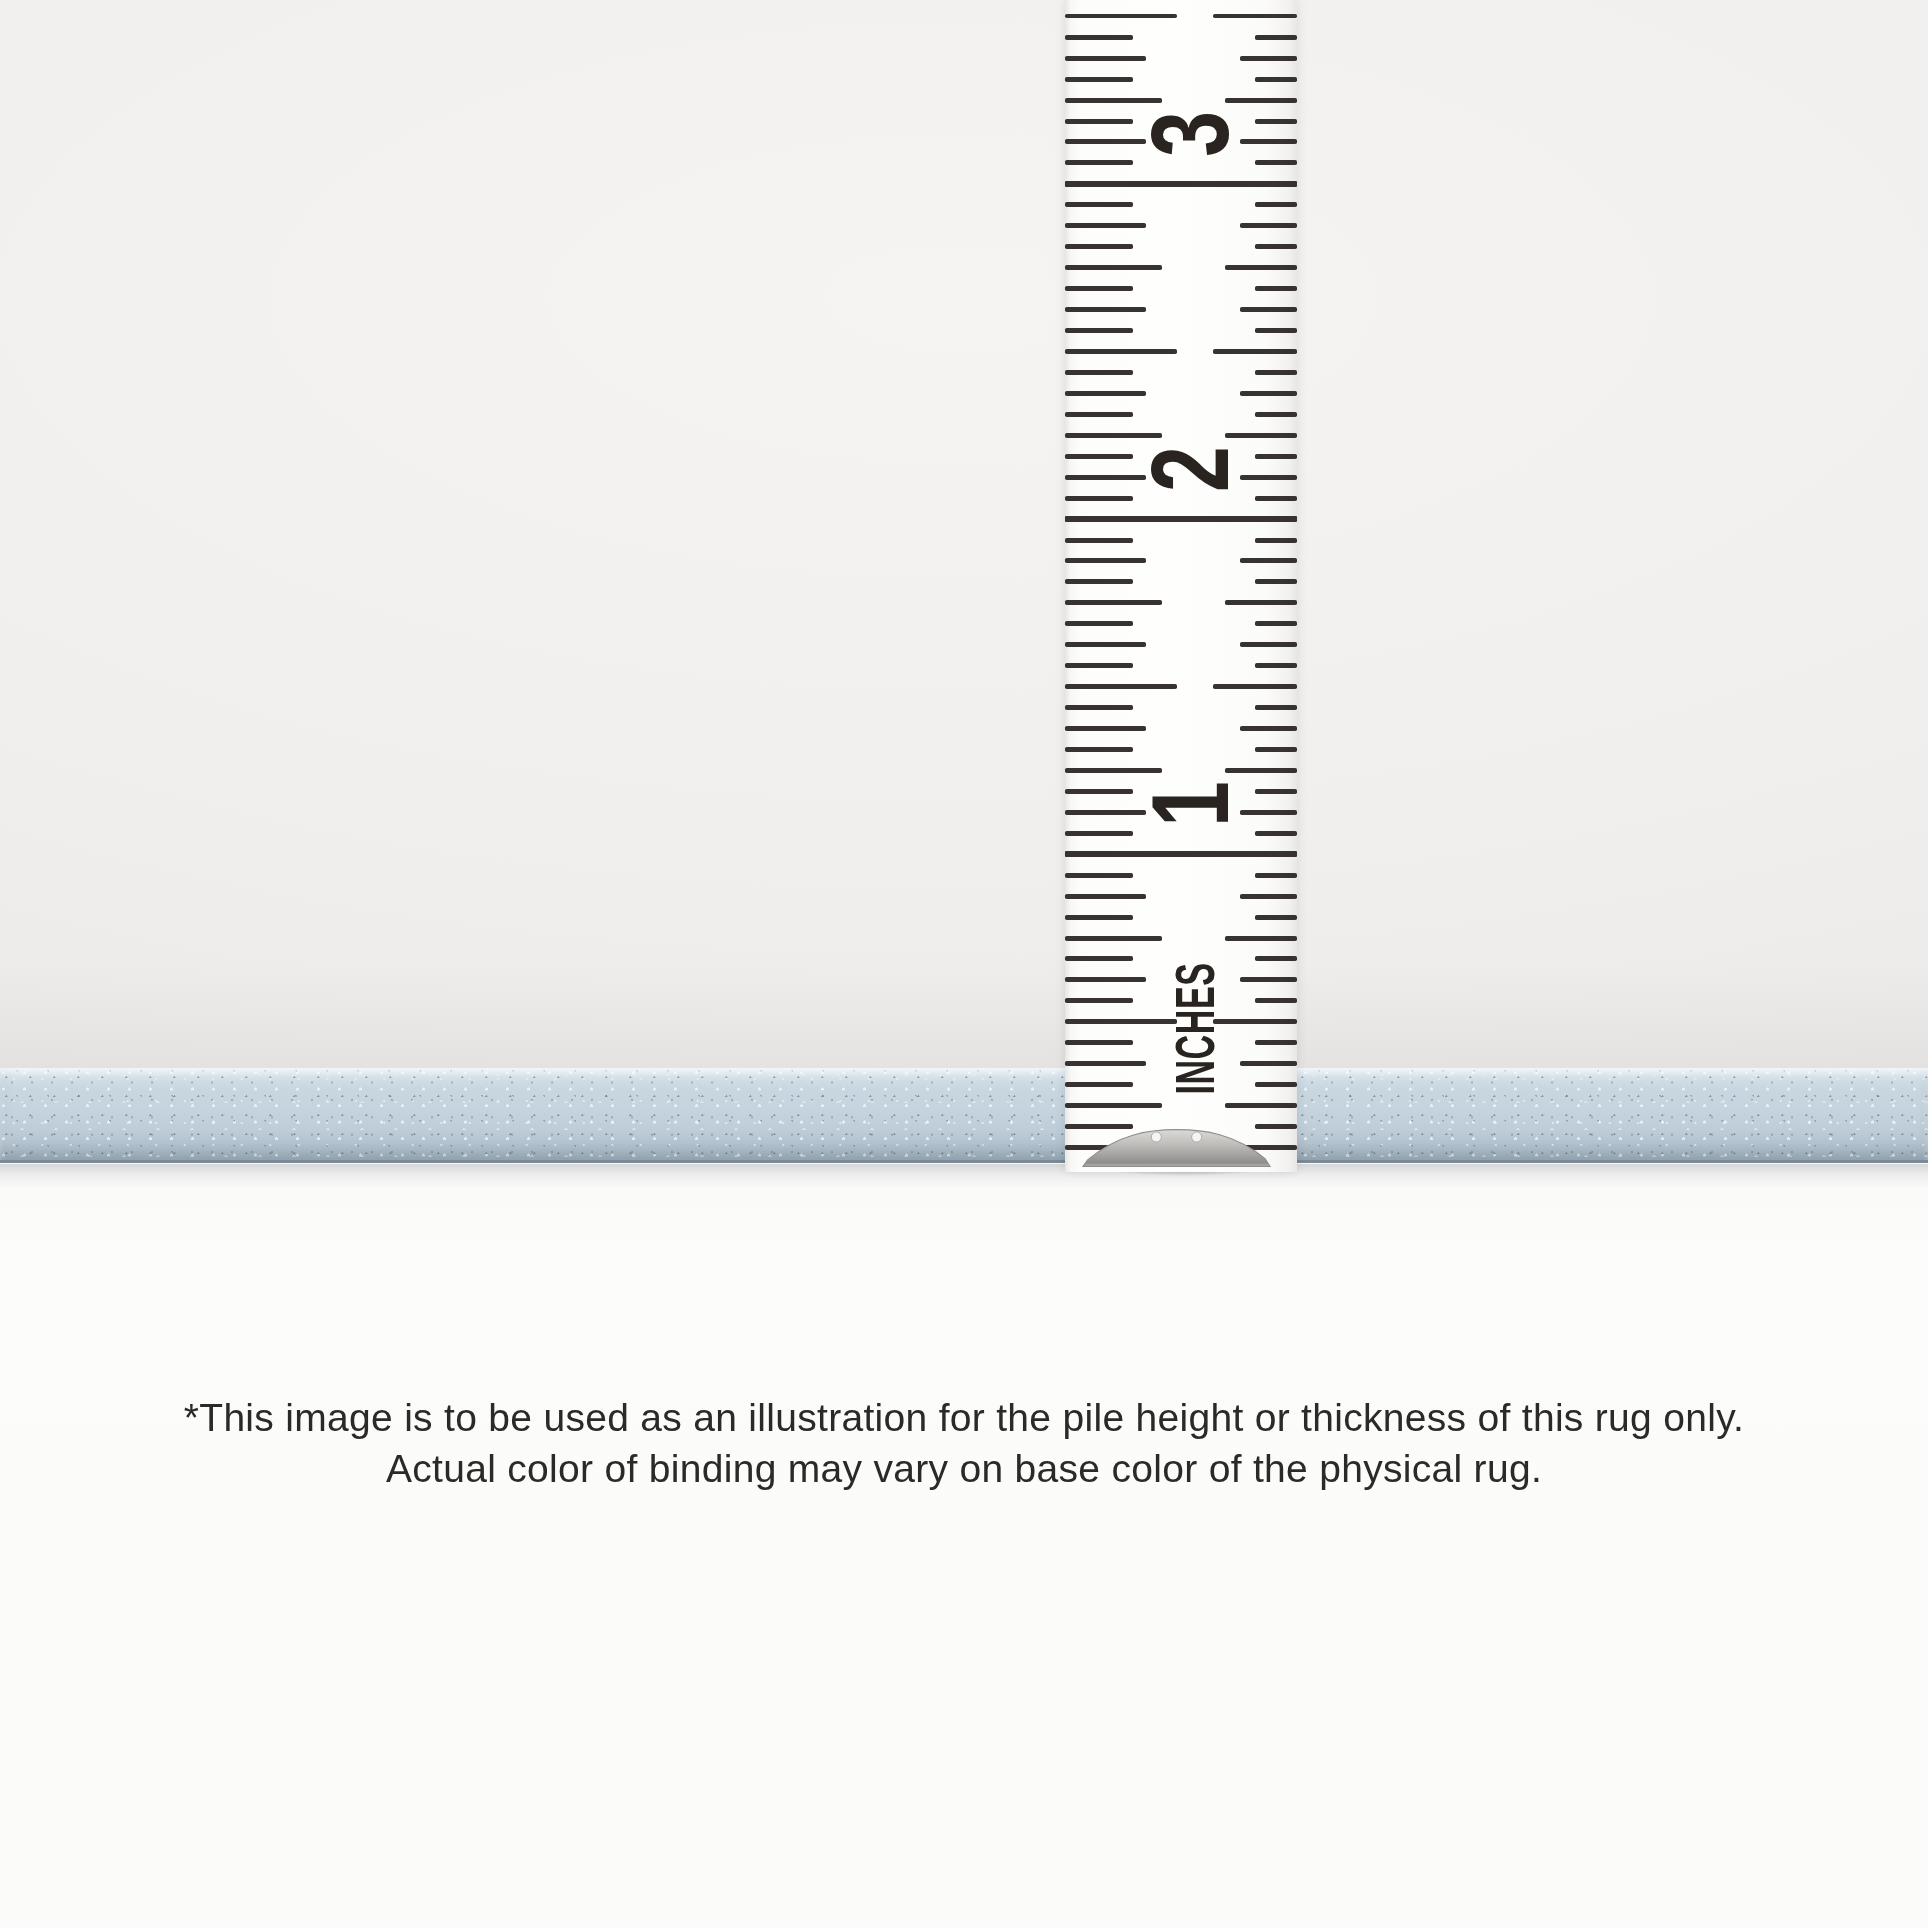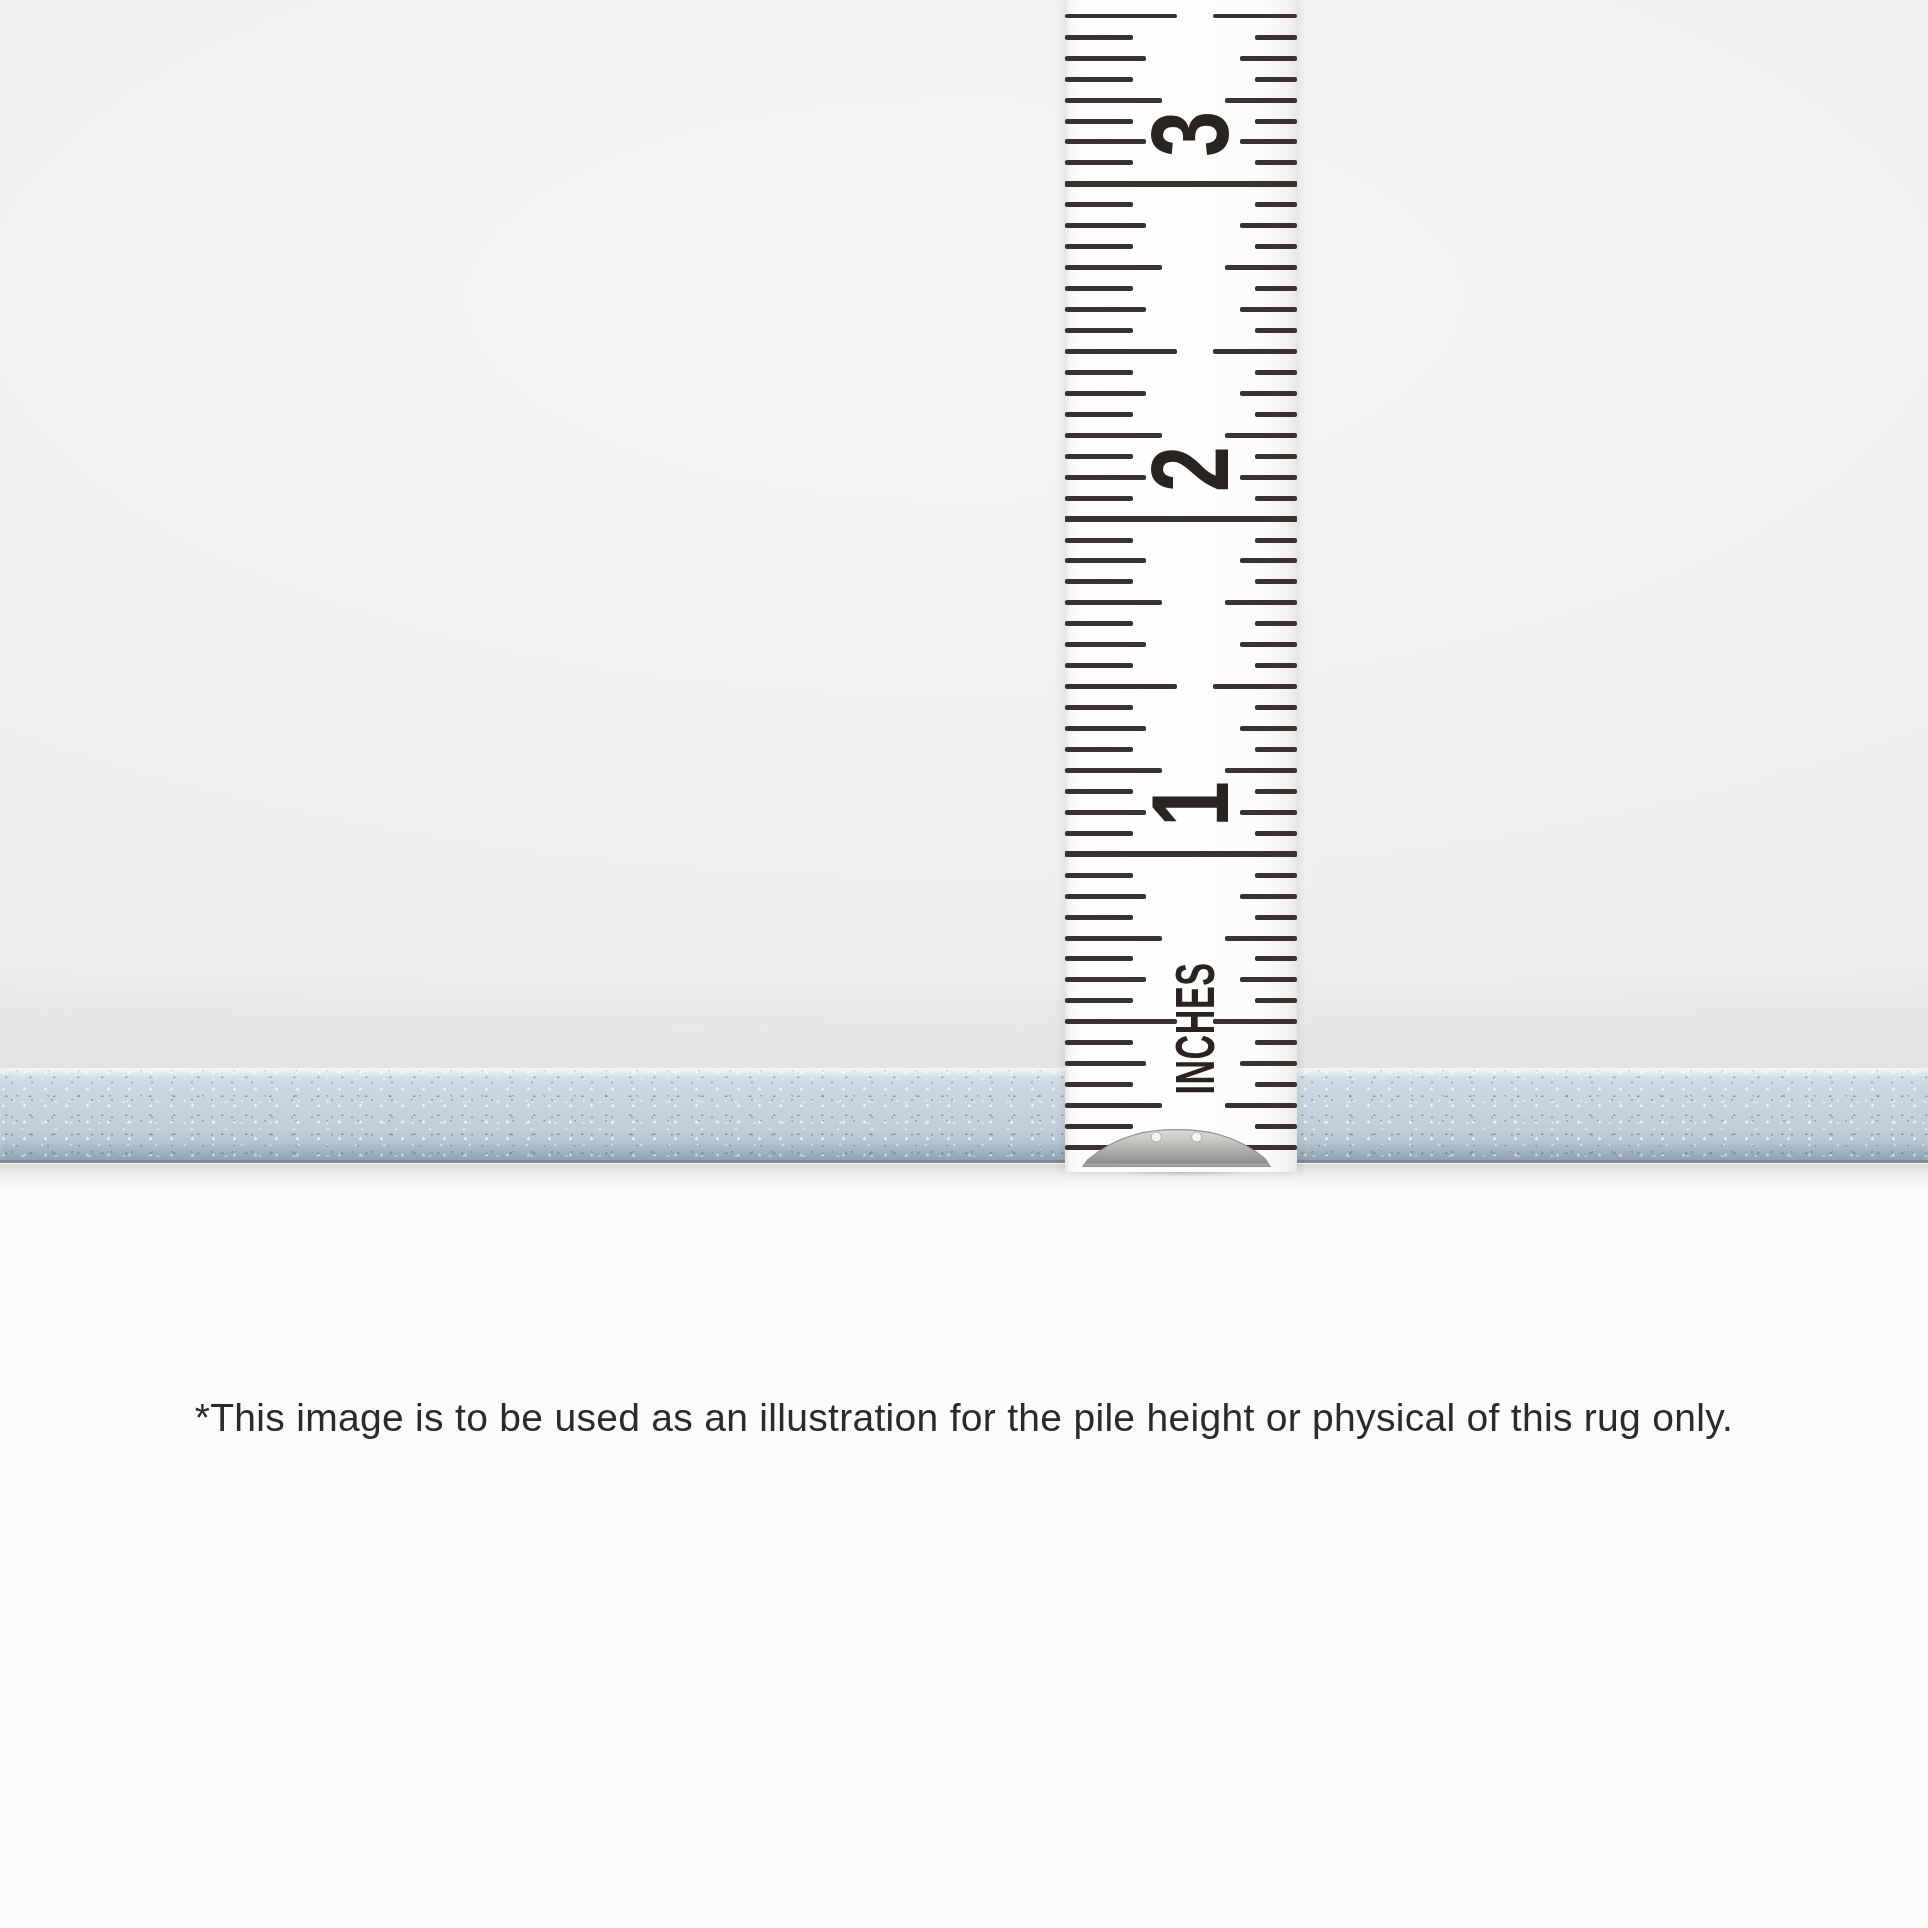--- a/index.html
+++ b/index.html
@@ -226,16 +226,17 @@
           <stop offset="1" stop-color="#b5b4b1"></stop>
         </linearGradient>
       </defs>
       <path d="M4,44 L208,44 L203,36 C170,8 135,4 106,4 C75,4 42,9 9,37 Z" fill="url(#mg)" stroke="#8f8e8c" stroke-width="1.2"></path>
       <circle cx="84" cy="12" r="5.5" fill="#f4f4f2" stroke="#a9a8a4" stroke-width="1"></circle>
       <circle cx="128" cy="12" r="5.5" fill="#f4f4f2" stroke="#a9a8a4" stroke-width="1"></circle>
     </svg>
   </div>
 
   <div class="caption">
-    <div>*This image is to be used as an illustration for the pile height or physical of this rug only.</div>
+    <div>*This image is to be used as an illustration for the pile height or thickness of this rug only.</div>
+    <div>Actual color of binding may vary on base color of the physical rug.</div>
   </div>
 </div>
 
 
 </body></html>

